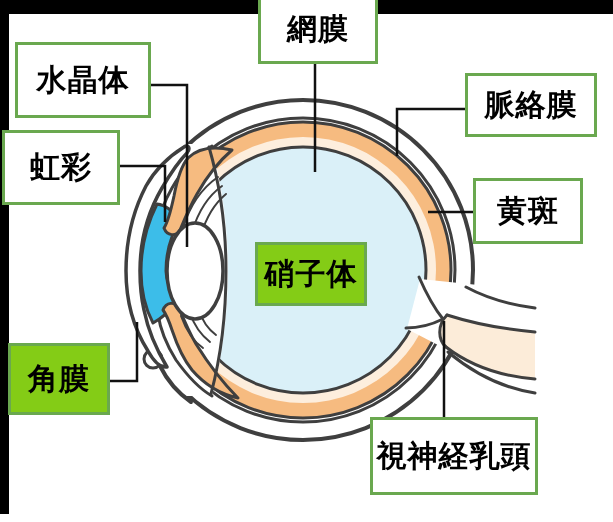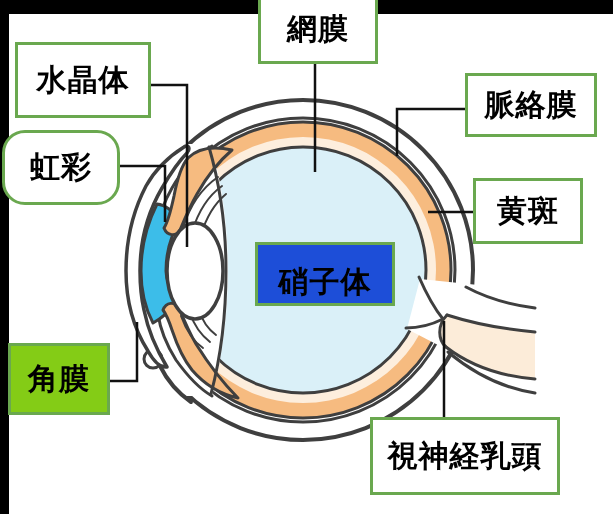--- a/index.html
+++ b/index.html
@@ -79,34 +79,34 @@
       <path d="M 315,64 L 315,172" stroke="#111111"></path>
       <path d="M 465,109 L 397,109 L 397,156" stroke="#111111"></path>
       <path d="M 473,212 L 428,212" stroke="#111111"></path>
       <path d="M 444,417 L 444,321" stroke="#111111"></path>
     </g>
   </svg>
 
   <div class="label-box" style="left: 15px; top: 42px; width: 136px; height: 76px; border-color: rgb(106, 168, 79); background: rgb(255, 255, 255); color: rgb(0, 0, 0);">
       <span>水晶体</span>
     </div>
-  <div class="label-box" style="left: 2px; top: 130px; width: 118px; height: 75px; border-color: rgb(106, 168, 79); background: rgb(255, 255, 255); color: rgb(0, 0, 0); border-radius: 23px;">
+  <div class="label-box" style="left: 2px; top: 130px; width: 118px; height: 75px; border-color: rgb(106, 168, 79); background: rgb(255, 255, 255); color: rgb(0, 0, 0);">
       <span>虹彩</span>
     </div>
   <div class="label-box" style="left: 8px; top: 343px; width: 102px; height: 72px; border-color: rgb(106, 168, 79); background: #84cc16; color: rgb(0, 0, 0);">
       <span>角膜</span>
     </div>
   <div class="label-box" style="left: 258px; top: -6px; width: 120px; height: 70px; border-color: rgb(106, 168, 79); background: rgb(255, 255, 255); color: rgb(0, 0, 0);">
       <span>網膜</span>
     </div>
-  <div class="label-box" style="left: 255px; top: 242px; width: 140px; height: 64px; border-color: rgb(106, 168, 79); background: #1d4ed8; color: rgb(0, 0, 0); align-items: flex-end;">
+  <div class="label-box" style="left: 255px; top: 242px; width: 112px; height: 64px; border-color: rgb(106, 168, 79); background: #84cc16; color: rgb(0, 0, 0);">
       <span>硝子体</span>
     </div>
   <div class="label-box" style="left: 465px; top: 73px; width: 132px; height: 64px; border-color: rgb(106, 168, 79); background: rgb(255, 255, 255); color: rgb(0, 0, 0);">
       <span>脈絡膜</span>
     </div>
   <div class="label-box" style="left: 473px; top: 178px; width: 110px; height: 66px; border-color: rgb(106, 168, 79); background: rgb(255, 255, 255); color: rgb(0, 0, 0);">
       <span>黄斑</span>
     </div>
-  <div class="label-box" style="left: 370px; top: 417px; width: 190px; height: 78px; border-color: rgb(106, 168, 79); background: rgb(255, 255, 255); color: rgb(0, 0, 0);">
+  <div class="label-box" style="left: 370px; top: 417px; width: 168px; height: 78px; border-color: rgb(106, 168, 79); background: rgb(255, 255, 255); color: rgb(0, 0, 0);">
       <span>視神経乳頭</span>
     </div>
 </div>
 
 </body></html>

